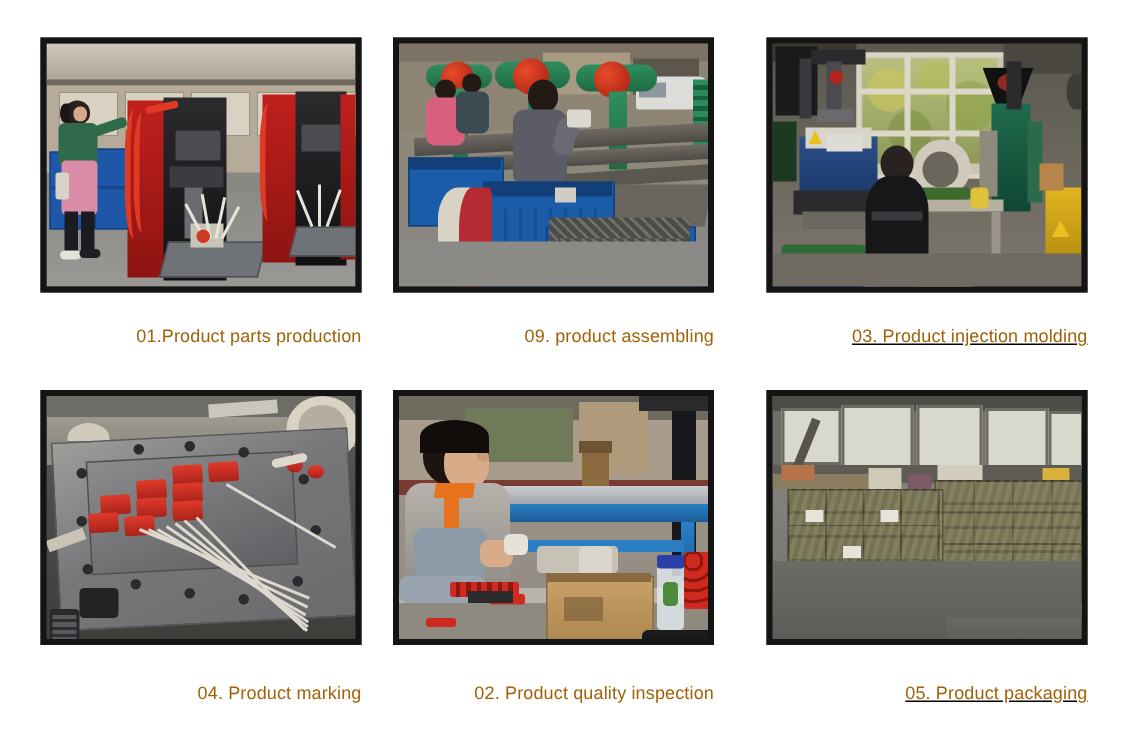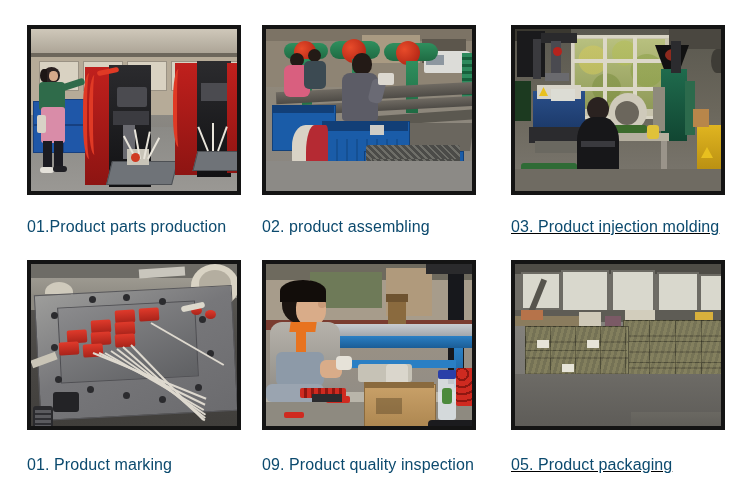--- a/index.html
+++ b/index.html
@@ -39,23 +39,23 @@
     background: #2a2a2a;
     overflow: hidden;
   }
   .photo {
     position: absolute;
     inset: 0;
     overflow: hidden;
   }
   .caption {
     margin-top: 20px;
-    text-align: left;
-    font-size: 16px;
-    color: #0c4a6e;
+    text-align: right;
+    font-size: 12px;
+    color: #a16207;
     letter-spacing: 0.1px;
     white-space: nowrap;
     line-height: 1.2;
   }
   .cell-r0 .caption { margin-top: 22px; }
   .cell-r1 .caption { margin-top: 25px; }
 
   
   .lay { position: absolute; }
 
@@ -267,21 +267,21 @@
         <div class="lay bin" style="left:98px;top:122px;width:98px;height:42px;"></div>
         <div class="lay parts" style="left:100px;top:116px;width:94px;height:22px;border-radius:3px;"></div>
         <div class="lay parts" style="left:106px;top:130px;width:86px;height:18px;"></div>
         <div class="lay" style="left:104px;top:96px;width:14px;height:10px;background:#cfcdc6;"></div>
 
         <div class="lay sack" style="left:26px;top:96px;width:34px;height:52px;"></div>
         <div class="lay cloth" style="left:40px;top:96px;width:22px;height:68px;"></div>
         <div class="lay floor2"></div>
       </div>
     </div>
-    <div class="caption">02. product assembling</div>
+    <div class="caption">09. product assembling</div>
   </div>
 
   <div class="cell cell-r0 cell-c2">
     <div class="photo-frame">
       <div class="photo p3">
 
         <div class="lay window" style="left:56px;top:6px;width:98px;height:78px;"></div>
         <div class="lay pane" style="left:60px;top:10px;width:90px;height:70px;"></div>
         <div class="lay" style="left:60px;top:10px;width:90px;height:70px;background:
             radial-gradient(circle at 20% 30%, rgba(210,200,90,.55) 0 14px, transparent 15px),
@@ -392,21 +392,21 @@
         <div class="lay redpart" style="left:160px;top:42px;width:11px;height:9px;border-radius:50%;"></div>
         <div class="lay redpart" style="left:174px;top:46px;width:11px;height:9px;border-radius:50%;"></div>
         <div class="lay" style="left:150px;top:40px;width:24px;height:6px;background:#dcd8cc;border-radius:3px;transform:rotate(-12deg);"></div>
 
         <div class="lay vise" style="left:22px;top:128px;width:26px;height:20px;"></div>
         <div class="lay" style="left:2px;top:142px;width:20px;height:24px;background:#2a2a2d;border-radius:3px;"></div>
         <div class="lay" style="left:4px;top:146px;width:16px;height:16px;background:repeating-linear-gradient(#5a5a5e 0 3px,#2f2f33 3px 5px);"></div>
         <div class="lay" style="left:0;top:92px;width:26px;height:8px;background:#c9c4b6;transform:rotate(-20deg);"></div>
       </div>
     </div>
-    <div class="caption">01. Product marking</div>
+    <div class="caption">04. Product marking</div>
   </div>
 
   <div class="cell cell-r1 cell-c1">
     <div class="photo-frame">
       <div class="photo p5">
         <div class="lay wallback"></div>
         <div class="lay" style="left:0;top:0;width:100%;height:16px;background:#6e6a5e;"></div>
         <div class="lay" style="left:44px;top:8px;width:72px;height:36px;background:#6e7a58;"></div>
         <div class="lay" style="left:120px;top:4px;width:46px;height:48px;background:#b09a7c;"></div>
         <div class="lay pillar" style="left:182px;top:0;width:16px;height:120px;"></div>
@@ -448,21 +448,21 @@
         <div class="lay" style="left:98px;top:118px;width:70px;height:6px;background:#8a6a3e;"></div>
         <div class="lay" style="left:110px;top:134px;width:26px;height:16px;background:rgba(90,70,40,.45);"></div>
 
         <div class="lay bottle" style="left:172px;top:112px;width:18px;height:44px;"></div>
         <div class="lay capblue" style="left:172px;top:106px;width:18px;height:9px;"></div>
         <div class="lay" style="left:176px;top:124px;width:10px;height:16px;background:#4c8a3c;border-radius:3px;"></div>
         <div class="lay redparts" style="left:190px;top:104px;width:24px;height:38px;background:repeating-radial-gradient(circle at 6px 6px,#cf2a20 0 5px,#8e1711 5px 7px);"></div>
         <div class="lay" style="left:162px;top:156px;width:52px;height:14px;background:#1b1b1e;border-radius:4px;"></div>
       </div>
     </div>
-    <div class="caption">09. Product quality inspection</div>
+    <div class="caption">02. Product quality inspection</div>
   </div>
 
   <div class="cell cell-r1 cell-c2">
     <div class="photo-frame">
       <div class="photo p6">
         <div class="lay bgwall"></div>
         <div class="lay" style="left:0;top:0;width:100%;height:10px;background:#4e4c46;"></div>
         <div class="lay bgwin" style="left:6px;top:8px;width:36px;height:34px;"></div>
         <div class="lay bgwin" style="left:46px;top:6px;width:44px;height:40px;"></div>
         <div class="lay bgwin" style="left:96px;top:6px;width:40px;height:40px;"></div>

